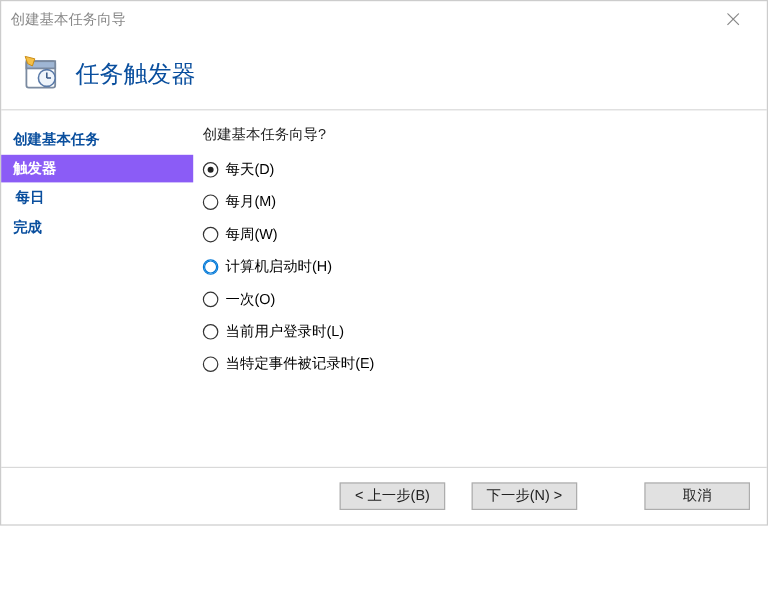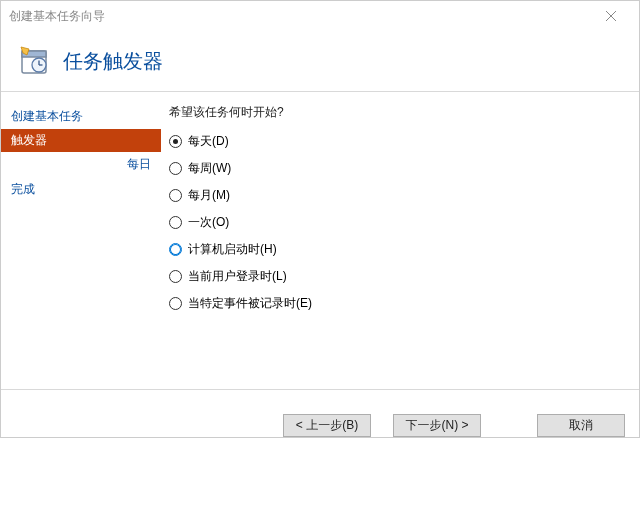--- a/index.html
+++ b/index.html
@@ -48,35 +48,35 @@
     margin: 0;
   }
 
   .body {
     flex: 1;
     display: flex;
   }
   .sidebar {
     width: 160px;
     padding-top: 12px;
+    font-weight: bold;
   }
   .sidebar .step {
     font-size: 12px;
     color: #0a4f9e;
     padding: 4px 10px;
     cursor: pointer;
   }
   .sidebar .step.active {
-    background: #c2410c;
+    background: #8b5cf6;
     color: #ffffff;
     padding: 3px 10px;
   }
   .sidebar .step.sub {
-    padding-left: 26px;
-    text-align: right;
+    padding-left: 12px;
   }
 
   .main {
     flex: 1;
     padding: 12px 12px 0 8px;
   }
   .prompt {
     font-size: 12px;
     color: #222;
     margin-bottom: 12px;
@@ -108,21 +108,21 @@
   .radio.hover-ring {
     border-color: #0078d7;
     box-shadow: 0 0 0 1px #0078d7 inset;
   }
   .option.hovered .radio { border-color: #0078d7; }
 
   .footer {
     height: 48px;
     border-top: 1px solid #d9d9d9;
     display: flex;
-    align-items: flex-end;
+    align-items: center;
     justify-content: flex-end;
     padding-right: 14px;
     gap: 22px;
   }
   .footer .spacer-small { width: 12px; }
   .btn {
     min-width: 88px; height: 23px;
     border: 1px solid #adadad;
     background: #e1e1e1;
     font-size: 12px;
@@ -164,41 +164,41 @@
   <div class="divider"></div>
 
   <div class="body">
     <div class="sidebar" id="sidebar">
         <div class="step">创建基本任务</div>
         <div class="step active">触发器</div>
         <div class="step sub">每日</div>
         <div class="step">完成</div>
       </div>
     <div class="main">
-      <div class="prompt">希望该任务何时开始?</div>
+      <div class="prompt">创建基本任务向导?</div>
       <div class="options" id="options">
           <label class="option">
             <span class="radio checked"></span>
             <span>每天(D)</span>
           </label>
           <label class="option">
             <span class="radio"></span>
+            <span>每月(M)</span>
+          </label>
+          <label class="option">
+            <span class="radio"></span>
             <span>每周(W)</span>
-          </label>
-          <label class="option">
-            <span class="radio"></span>
-            <span>每月(M)</span>
-          </label>
-          <label class="option">
-            <span class="radio"></span>
-            <span>一次(O)</span>
           </label>
           <label class="option hovered">
             <span class="radio hover-ring"></span>
             <span>计算机启动时(H)</span>
+          </label>
+          <label class="option">
+            <span class="radio"></span>
+            <span>一次(O)</span>
           </label>
           <label class="option">
             <span class="radio"></span>
             <span>当前用户登录时(L)</span>
           </label>
           <label class="option">
             <span class="radio"></span>
             <span>当特定事件被记录时(E)</span>
           </label>
         </div>

